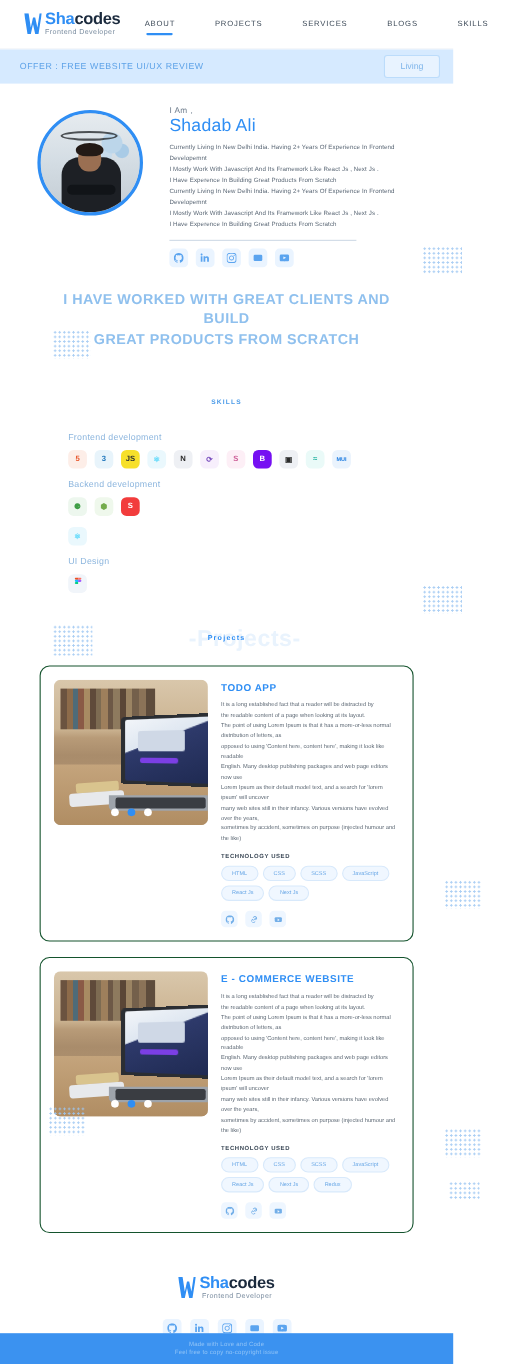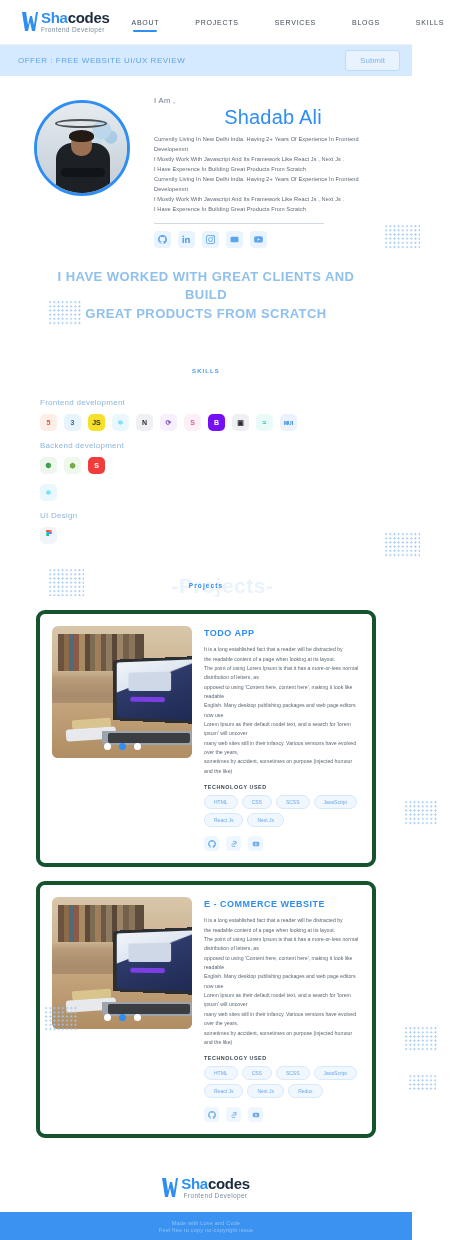--- a/index.html
+++ b/index.html
@@ -88,22 +88,22 @@
     border-radius: 16px 16px 0 0; background: #1d2025;
   }
   .avatar .a-arm {
     position: absolute; bottom: 16px; left: 24px; width: 44px; height: 9px;
     border-radius: 6px; background: #111418;
   }
 
   .hero-body { flex: 1; padding-top: 2px; }
   .iam { font-size: 7.5px; color: #6b7a8a; letter-spacing: .4px; }
   .hero-name {
-    font-size: 20px; color: #2f8ef4; font-weight: 400;
-    letter-spacing: .2px; margin: 1px 13px 6px; text-align: center;
+    font-size: 16px; color: #2f8ef4; font-weight: 400;
+    letter-spacing: .2px; margin: 1px 0 6px;
   }
   .hero-lines p {
     font-size: 5.6px; color: #5a6775; line-height: 1.78; letter-spacing: .1px;
   }
   .hero-rule { width: 170px; height: 1px; background: #cfdae6; margin: 8px 0 7px; }
   .social-row { display: flex; gap: 7px; }
   .social-btn {
     width: 17px; height: 17px; border-radius: 4px; background: #eaf4ff;
     display: flex; align-items: center; justify-content: center; cursor: pointer;
   }
@@ -133,21 +133,21 @@
     font-size: 24px; font-weight: 700; color: #e4f0fc; letter-spacing: .5px;
   }
   .ghost-sm { font-size: 21px; color: #e9f3fd; padding-left: 33px; }
   .ghost-label {
     position: absolute; left: 0; right: 0; top: 12px;
     font-size: 6px; font-weight: 700; color: #4a9ae8; letter-spacing: 1.1px;
   }
   .ghost-label.blue { color: #2f8ef4; font-size: 6.5px; }
 
   
-  .skills { padding: 2px 0 12px 40px; }
+  .skills { padding: 2px 0 12px 62px; }
   .skill-group { margin-bottom: 10px; }
   .skill-group-title {
     font-size: 8px; color: #8db6de; letter-spacing: .25px; margin-bottom: 7px;
   }
   .skill-icons { display: flex; gap: 7px; align-items: center; }
   .skill-chip {
     width: 17px; height: 17px; border-radius: 5px;
     display: flex; align-items: center; justify-content: center;
     font-size: 7px; font-weight: 700; cursor: pointer;
     background: #f3f8fd;
@@ -164,21 +164,21 @@
                    display:flex; align-items:center; justify-content:center; font-size:7px; }
   .sk-tail { background:#eafaf8; color:#2bb6a4; }
   .sk-mui  { background:#eaf3fd; color:#1b7ae0; }
   .sk-mongo{ background:#edf7ee; color:#3f9e46; }
   .sk-node { background:#eff8ec; color:#74ab4c; }
   .sk-strapi{background:#f23c3c; color:#fff; }
   .sk-figma{ background:#f1f5fa; }
 
   
   .project-card {
-    margin: 0 36px 14px; border: 4px solid #14532d; border-radius: 9px;
+    margin: 0 36px 14px; border: 1px solid #14532d; border-radius: 9px;
     background: #fff; display: flex; gap: 12px; padding: 12px;
   }
   .proj-media { flex: 0 0 140px; position: relative; }
   .proj-img {
     width: 140px; height: 132px; border-radius: 6px; overflow: hidden;
     position: relative;
     background: linear-gradient(170deg,#c9b79a 0%, #b9a punch 0%, #bfa customers 0%);
   }
   .proj-img .shelf {
     position: absolute; inset: 0;
@@ -307,21 +307,21 @@
       <div class="nav-link">PROJECTS</div>
       <div class="nav-link">SERVICES</div>
       <div class="nav-link">BLOGS</div>
       <div class="nav-link">SKILLS</div>
 
     </div>
   </div>
 
   <div class="offer-bar">
     <div class="offer-text">OFFER : FREE WEBSITE UI/UX REVIEW</div>
-    <button class="offer-submit">Submit</button>
+    <button class="offer-submit">Living</button>
   </div>
 
   <div class="hero">
     <div class="avatar-wrap">
       <div class="avatar">
         <div class="a-bg"></div>
         <div class="a-ceil"></div>
         <div class="a-body"></div>
         <div class="a-head"></div>
         <div class="a-hair"></div>

